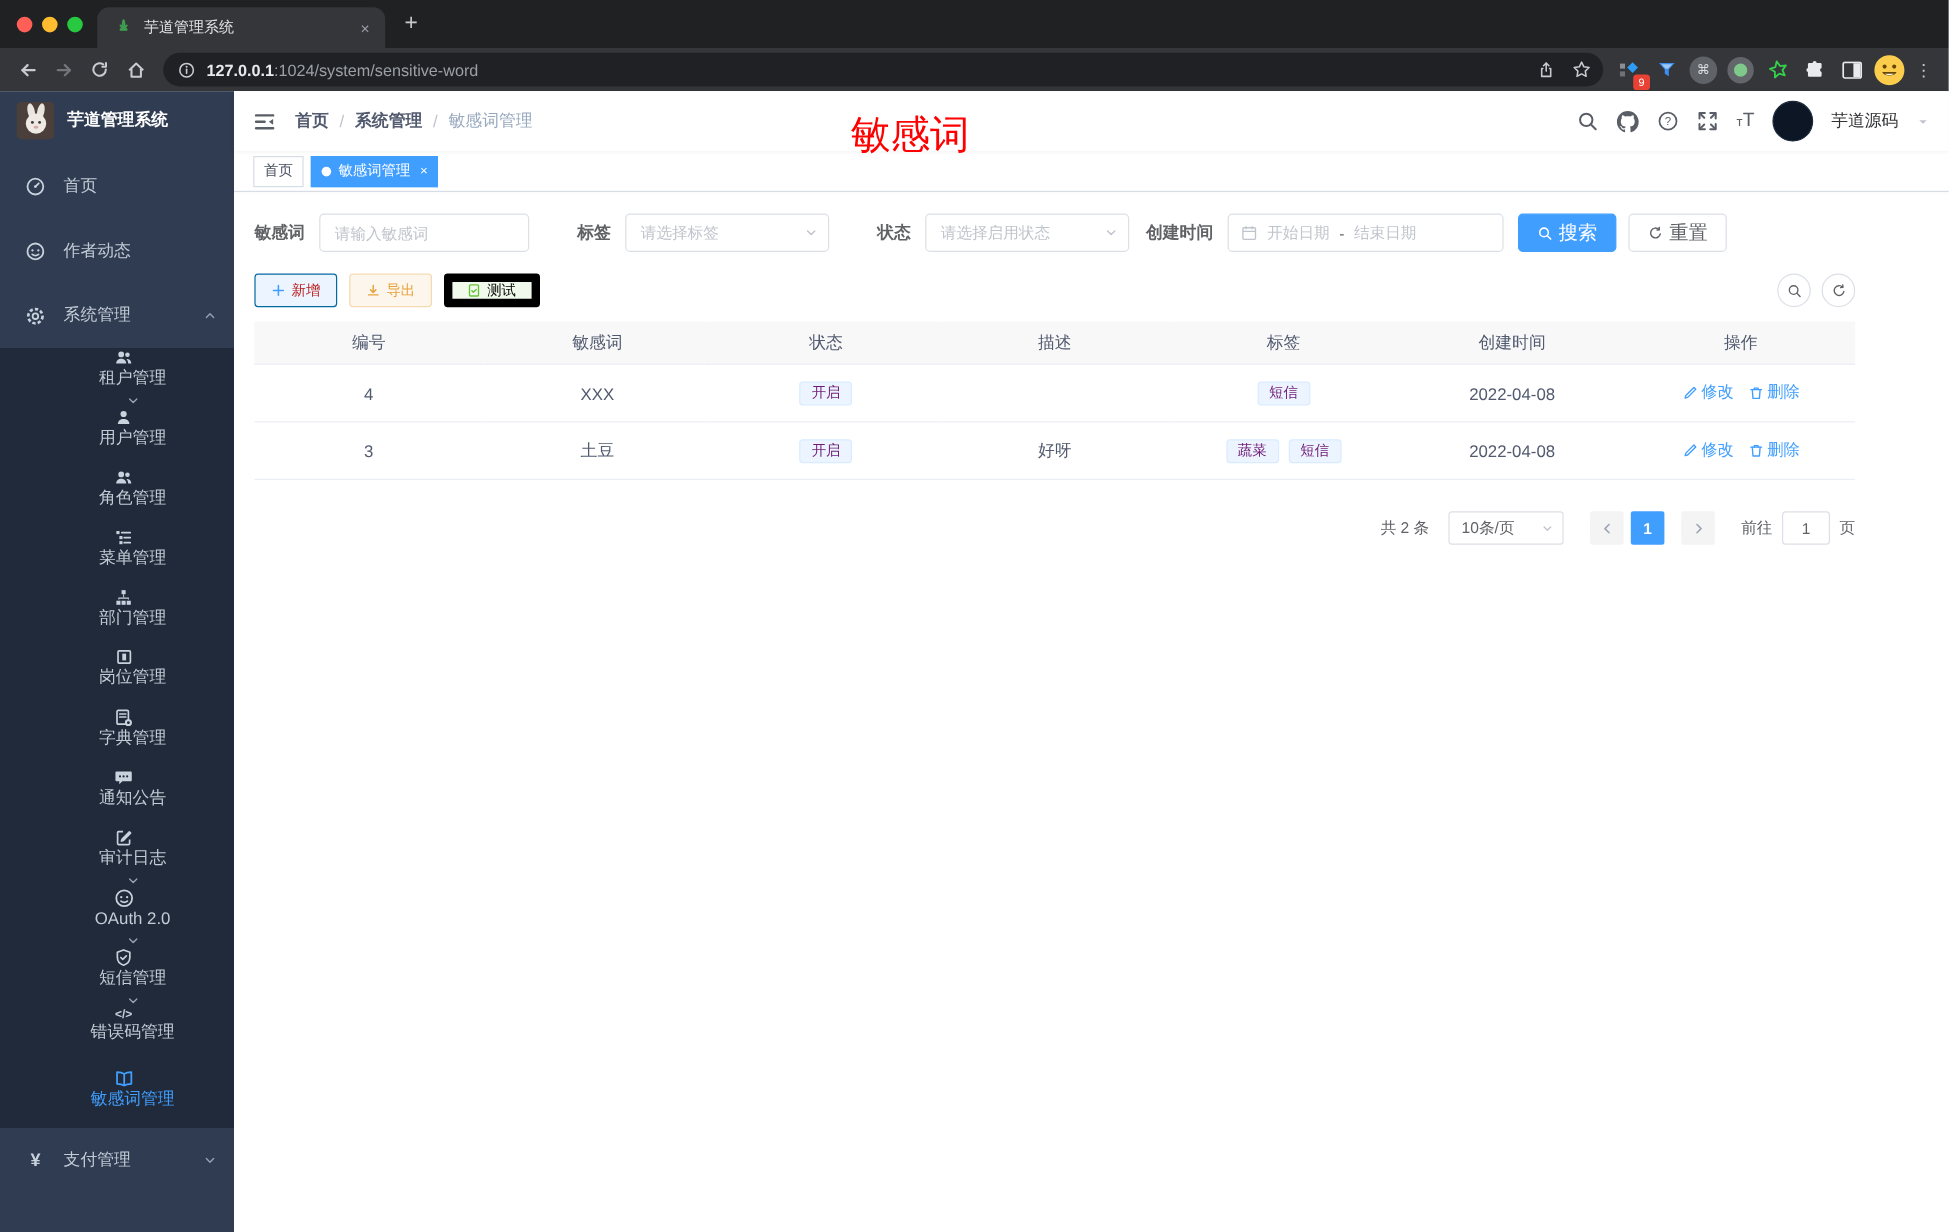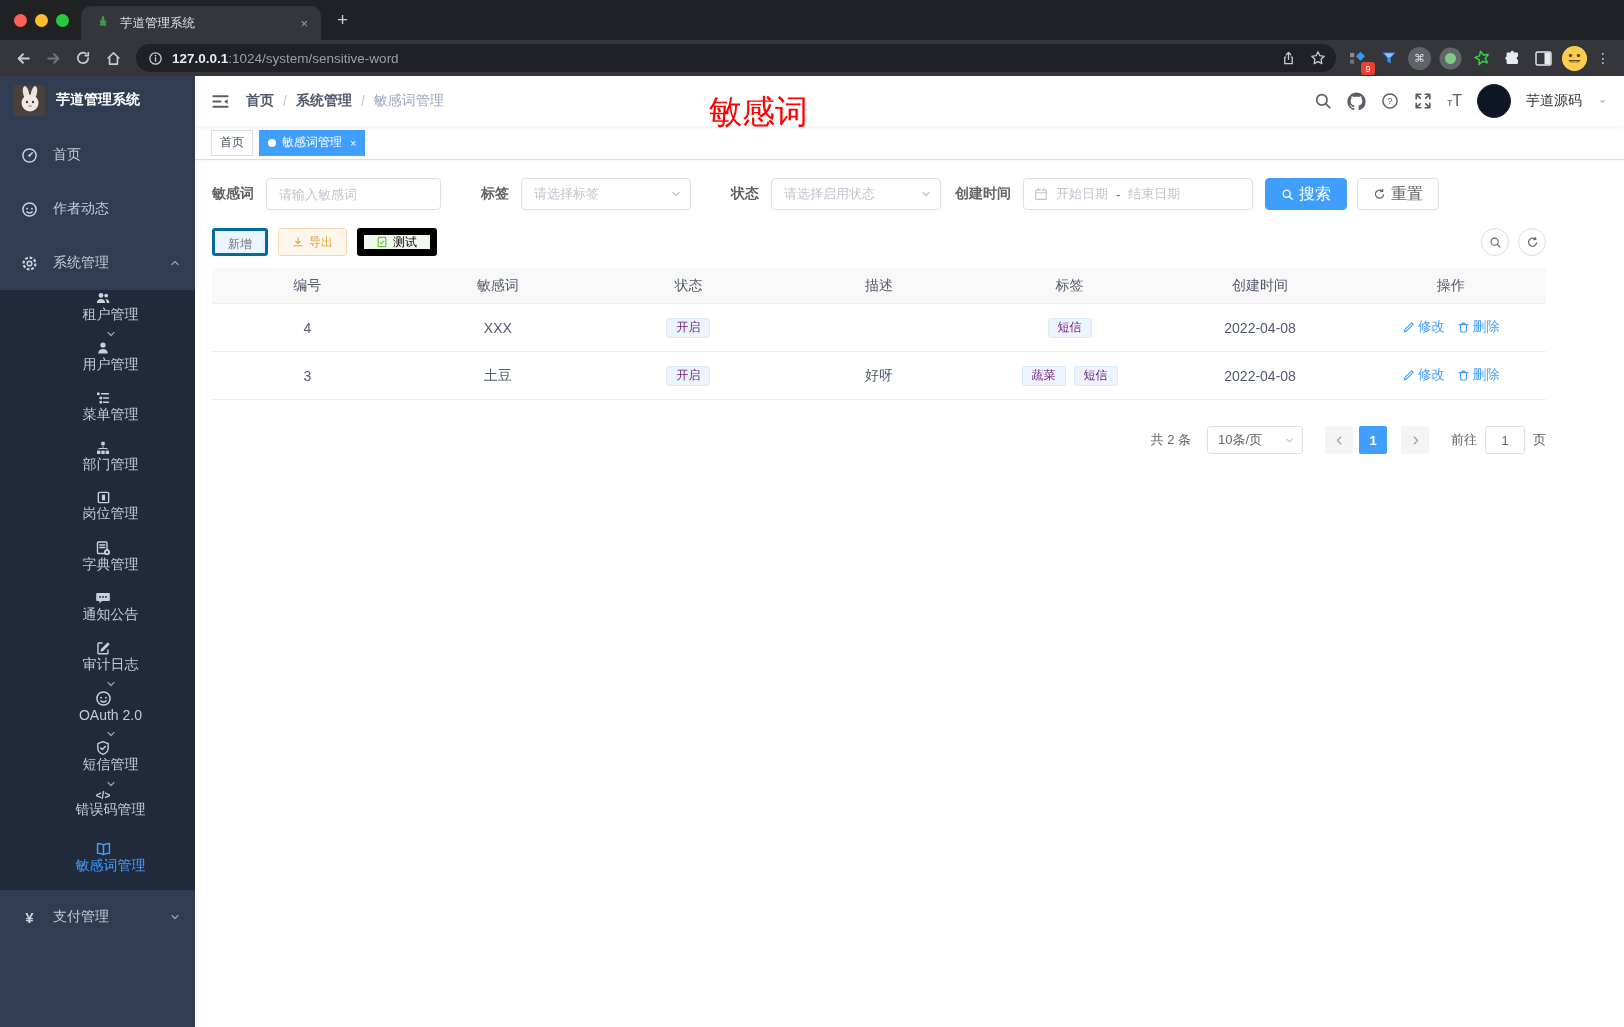--- a/index.html
+++ b/index.html
@@ -92,21 +92,21 @@
   .f-select { width:170px; padding:0 8px 0 12px; justify-content:space-between; }
   .f-date { width:230px; padding:0 10px; gap:8px; }
   .f-date .dsep { color:#606266; }
   .btn { display:inline-flex; align-items:center; justify-content:center; gap:5px; border-radius:4px;
     font-size:16px; cursor:pointer; white-space:nowrap; }
   .btn-search { height:32px; padding:0 15px; background:#409eff; color:#fff; border:1px solid #409eff; margin-left:12px; }
   .btn-reset { height:32px; padding:0 15px; background:#fff; color:#606266; border:1px solid #dcdfe6; margin-left:10px; }
 
   .actions { display:flex; align-items:center; margin-top:18px; }
   .btn-sm { height:28px; padding:0 13px; font-size:12px; border-radius:3px; margin-right:10px; }
-  .btn-add { background:#ecf5ff; border:3px solid #0369a1; color:#737373;flex-direction:column; }
+  .btn-add { background:#ecf5ff; border:1px solid #0369a1; color:#b91c1c; }
   .btn-export { background:#fdf6ec; border:1px solid #f5dab1; color:#e6a23c; }
   .btn-test { background:#f0f9eb; border:7px solid #000000; color:#000000;padding-left:12px; }
   .right-tools { margin-left:auto; display:flex; gap:9px; }
   .circ { width:28px; height:28px; border-radius:50%; border:1px solid #dcdfe6; color:#606266;
     display:flex; align-items:center; justify-content:center; background:#fff; }
 
   .tbl { display:table; width:100%; table-layout:fixed; margin-top:12px; font-size:14px; color:#515a6e; }
   .trow { display:table-row; }
   .tcell { display:table-cell; text-align:center; vertical-align:middle; height:48px;
     border-bottom:1px solid #ebeef5; }
@@ -340,20 +340,31 @@
         <div class="si">
           <span class="si-ic">
             <svg width="16" height="16" viewBox="0 0 16 16" fill="currentColor">
                 <circle cx="8" cy="5" r="2.6"></circle>
                 <path d="M3.2 13.4c0-2.7 2.1-4.3 4.8-4.3s4.8 1.6 4.8 4.3z"></path>
               </svg>
           </span>
           <span class="si-label">用户管理</span>
         </div>
 
+        <div class="si">
+          <span class="si-ic">
+            <svg width="16" height="16" viewBox="0 0 16 16" fill="currentColor">
+                <circle cx="6" cy="5.4" r="2.4"></circle>
+                <path d="M1.8 13c0-2.5 1.9-4 4.2-4s4.2 1.5 4.2 4z"></path>
+                <circle cx="11.2" cy="5.6" r="1.9"></circle>
+                <path d="M11.4 9.2c1.8.2 3 1.6 3 3.8h-2.6c0-1.5-.5-2.8-1.4-3.6z"></path>
+              </svg>
+          </span>
+          <span class="si-label">角色管理</span>
+        </div>
 
         <div class="si">
           <span class="si-ic">
             <svg width="16" height="16" viewBox="0 0 16 16" fill="none" stroke="currentColor" stroke-width="1.5">
                 <rect x="2" y="2.5" width="2.6" height="2.6" fill="currentColor" stroke="none"></rect>
                 <path d="M6.5 3.8h7M8.5 8h5M8.5 12.2h5" stroke-linecap="round"></path>
                 <rect x="4.5" y="6.7" width="2.6" height="2.6" fill="currentColor" stroke="none"></rect>
                 <rect x="4.5" y="10.9" width="2.6" height="2.6" fill="currentColor" stroke="none"></rect>
               </svg>
           </span>

